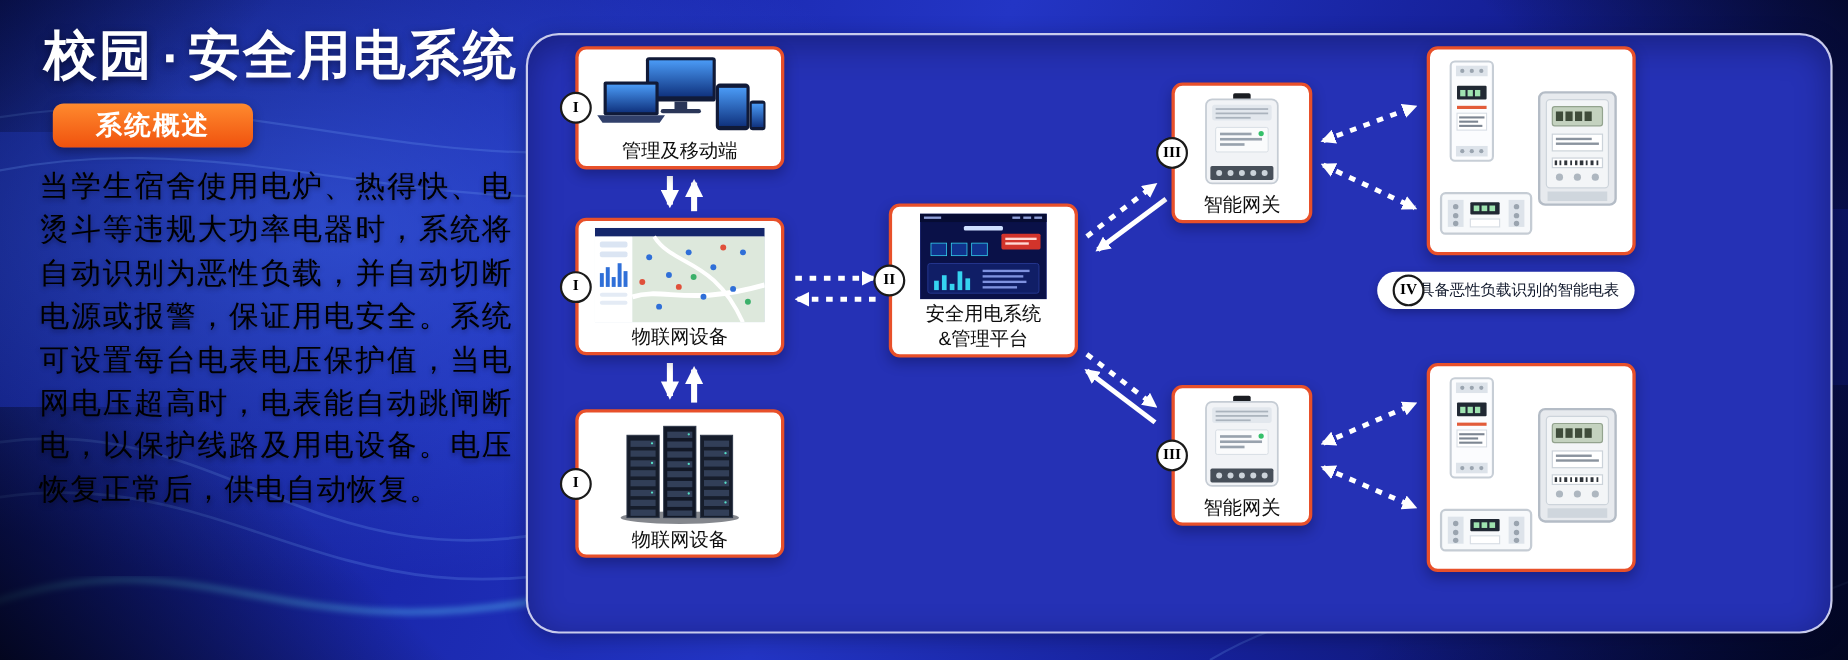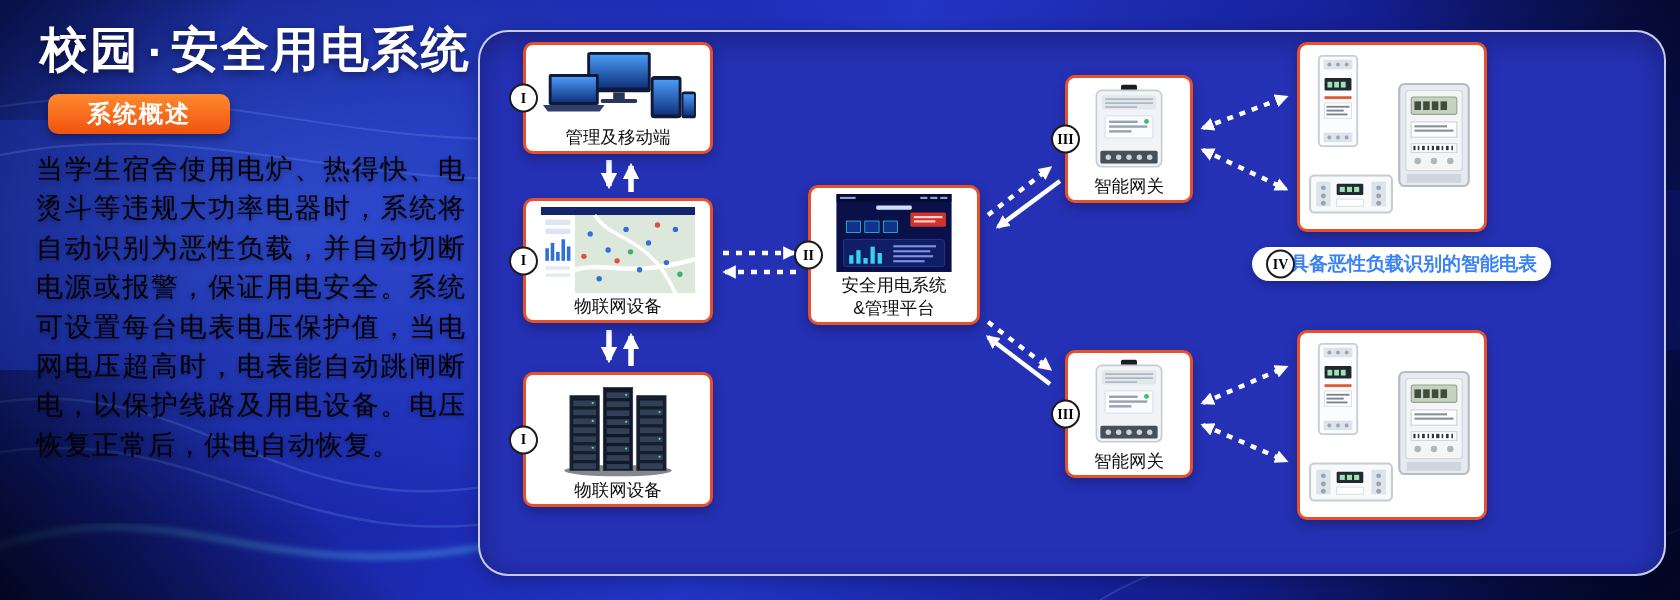--- a/index.html
+++ b/index.html
@@ -64,21 +64,21 @@
     box-sizing:border-box;
   }
   .meter-item{position:absolute;}
 
   .meter-pill{
     position:absolute;left:1252px;top:247px;height:34px;z-index:4;
     background:#fff;border-radius:17px;display:flex;align-items:center;
     padding:0 14px 0 38px;box-shadow:0 3px 8px rgba(0,0,30,.3);
   }
   .meter-pill .numeral{left:-2px;margin-left:16px;}
-  .pill-text{font-size:19px;color:#3b82f6;white-space:nowrap;font-weight:700;}
+  .pill-text{font-size:14px;color:#0f172a;white-space:nowrap;font-weight:400;}
 
   .arrows{position:absolute;left:0;top:0;z-index:3;pointer-events:none;}
   .defs-hidden{position:absolute;width:0;height:0;}
 </style>
 </head>
 <body>
 
 <svg class="defs-hidden" aria-hidden="true">
   <defs>
     <linearGradient id="scr" x1="0" y1="0" x2="0" y2="1">

